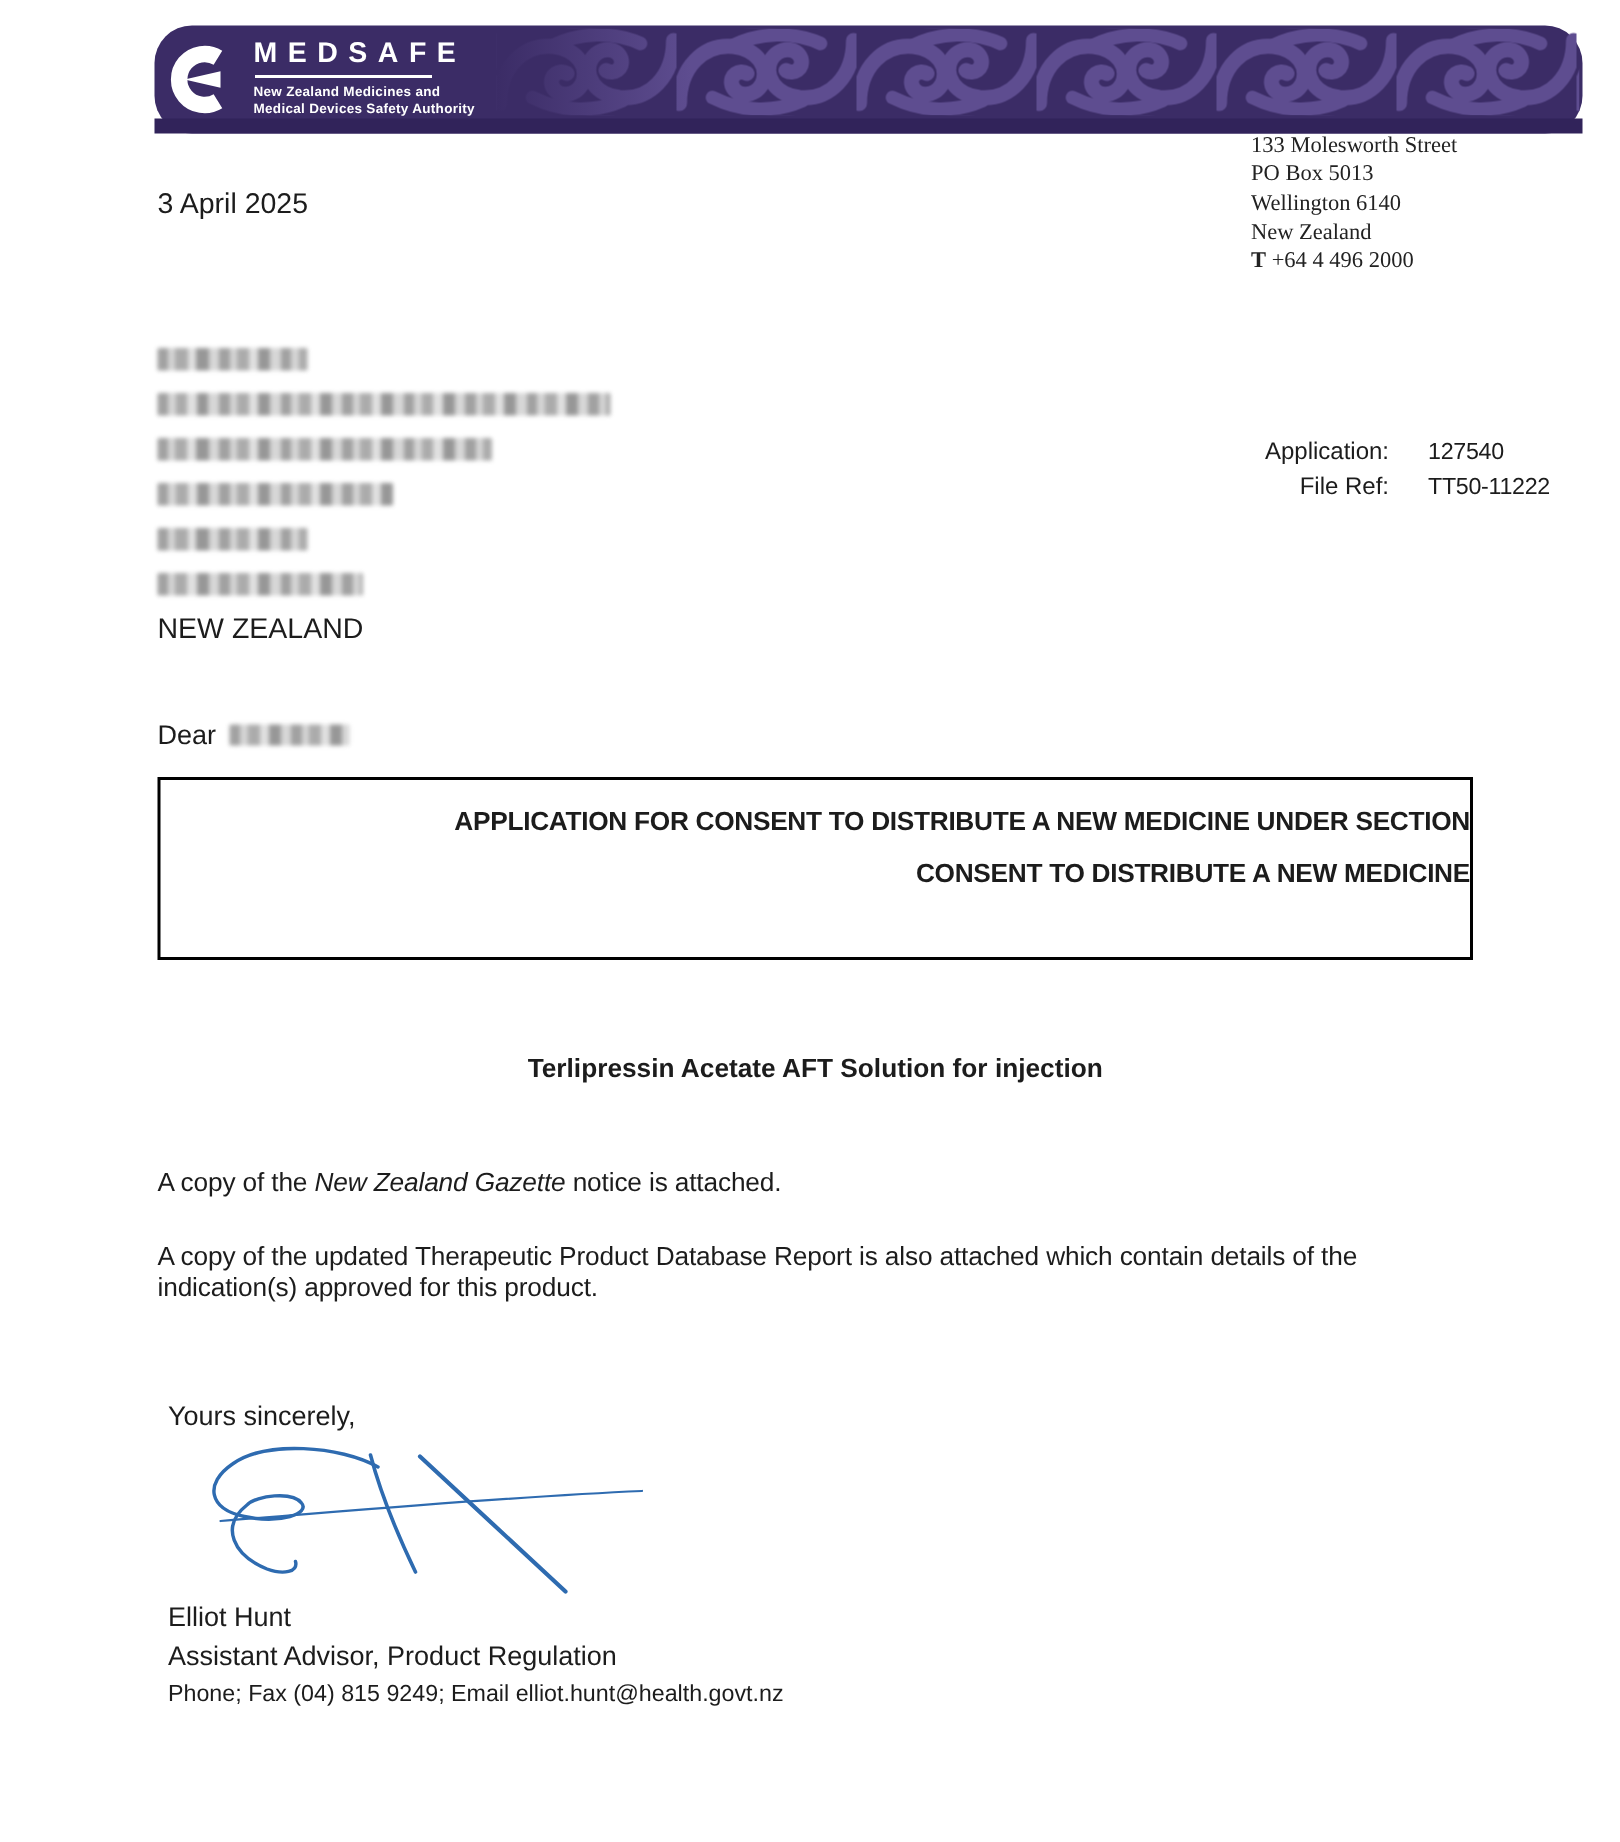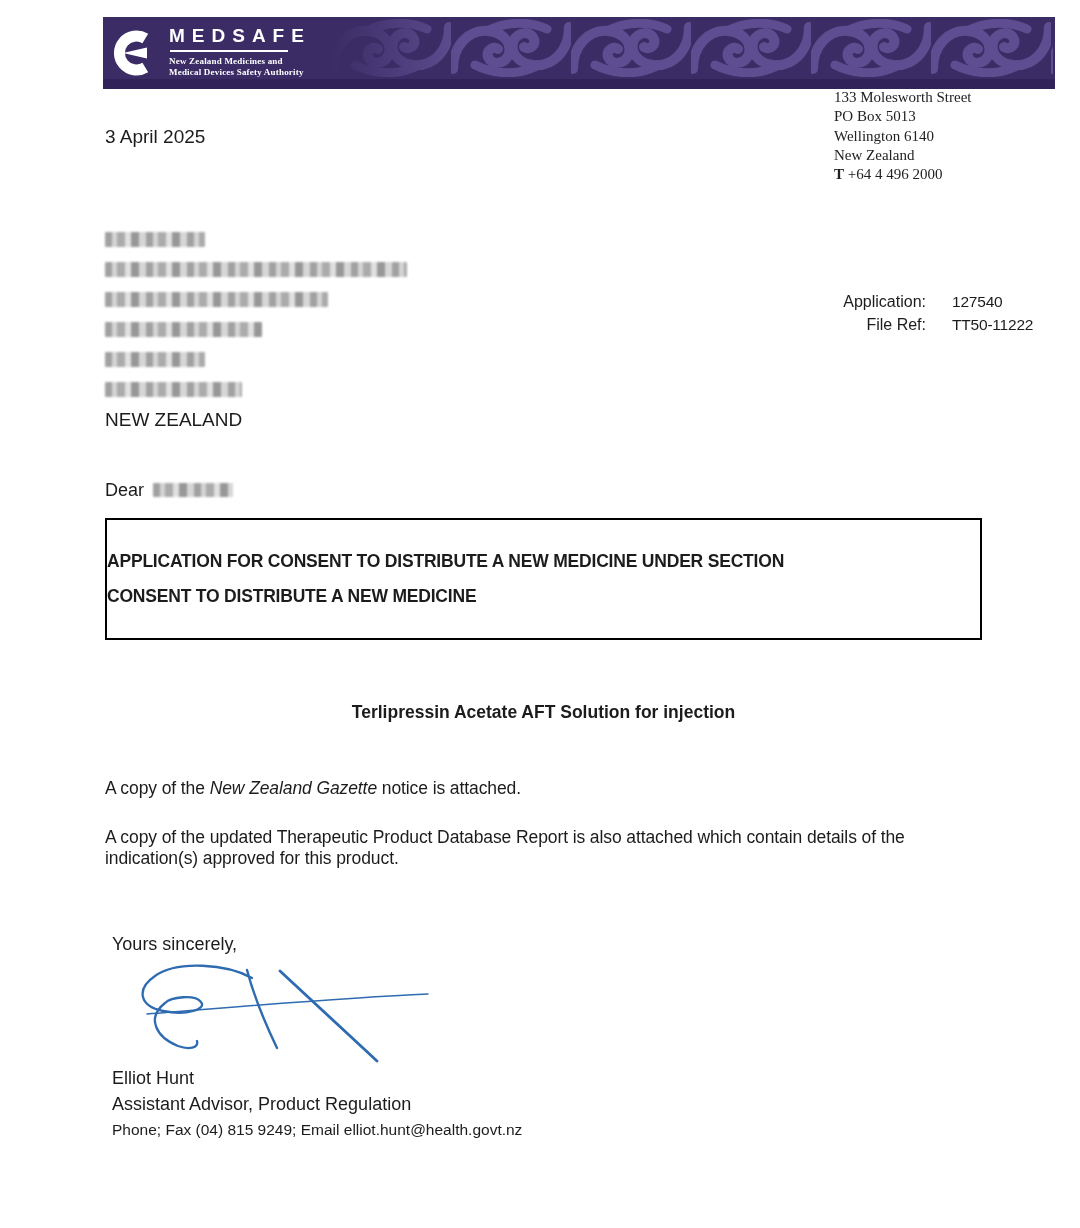--- a/index.html
+++ b/index.html
@@ -10,31 +10,31 @@
     --text:#1C1C1C;
   }
   *{margin:0;padding:0;box-sizing:border-box;}
   html,body{background:#fff;}
   .page{
     position:relative;width:1080px;height:1228px;background:#fff;overflow:hidden;
     font-family:"Liberation Sans","DejaVu Sans",sans-serif;color:var(--text);
   }
 
   
-  .banner{position:absolute;left:103px;top:17px;width:952px;height:72px;background:var(--banner-bg);}
+  .banner{position:absolute;left:103px;top:17px;width:952px;height:72px;background:var(--banner-bg);border-radius:25px;}
   .banner .pattern-svg{position:absolute;left:228px;top:2px;width:722px;height:58px;}
   .koru path{stroke:var(--banner-pattern);fill:none;stroke-linecap:round;}
   .pattern-fade{position:absolute;left:228px;top:2px;width:130px;height:58px;
     background:linear-gradient(90deg,var(--banner-bg) 0%,rgba(59,44,102,0) 100%);}
   .banner-strip{position:absolute;left:0;bottom:0;width:100%;height:10px;background:var(--banner-strip);}
   .logo-e{position:absolute;left:9px;top:9px;width:48px;height:54px;}
   .logo-text{position:absolute;left:66px;top:9px;color:#fff;}
   .wordmark{font-size:19px;font-weight:bold;letter-spacing:7px;line-height:20px;white-space:nowrap;}
   .logo-rule{width:118px;height:2px;background:#fff;margin:4px 0 4px 1px;}
-  .tagline{font-size:9px;font-weight:bold;line-height:10.5px;letter-spacing:.2px;white-space:nowrap;font-family:Liberation Serif, serif;}
+  .tagline{font-size:9px;font-weight:bold;line-height:10.5px;letter-spacing:.2px;white-space:nowrap;}
 
   
   .sender{position:absolute;left:834px;top:88px;font-family:"Liberation Serif","DejaVu Serif",serif;
     font-size:15px;line-height:19.3px;color:#222;}
   .sender b{font-weight:bold;}
 
   
   .date{position:absolute;left:105px;top:126px;font-size:19px;}
   .recipient{position:absolute;left:105px;top:228px;}
   .recipient .line{height:26px;}
@@ -45,21 +45,21 @@
 
   .refs{position:absolute;left:840px;top:293px;display:grid;grid-template-columns:86px auto;column-gap:26px;row-gap:5px;font-size:16px;}
   .refs .lbl{text-align:right;}
   .refs .val{font-size:15.5px;letter-spacing:-.2px;}
 
   .salutation{position:absolute;left:105px;top:480px;font-size:18px;}
   .salutation .redacted{display:inline-block;width:80px;height:14px;vertical-align:-1px;margin-left:9px;}
 
   
   .subject-box{position:absolute;left:105px;top:518px;width:877px;height:122px;border:2px solid #000;
-    text-align:left;font-weight:bold;font-size:17.5px;padding-top:27px;line-height:28px;letter-spacing:-.2px;}
+    text-align:right;font-weight:bold;font-size:17.5px;padding-top:13px;line-height:28px;letter-spacing:-.2px;}
   .subject-box .subheading{margin-top:7px;}
 
   
   .para{position:absolute;left:105px;font-size:17.5px;line-height:21px;letter-spacing:-.1px;}
   .p-consent{top:655px;width:860px;}
   .product{position:absolute;left:105px;top:699px;width:877px;text-align:center;font-weight:bold;
     font-size:17.5px;line-height:27px;}
   .p-gazette{top:778px;width:860px;}
   .p-attach{top:827px;width:810px;}
 

